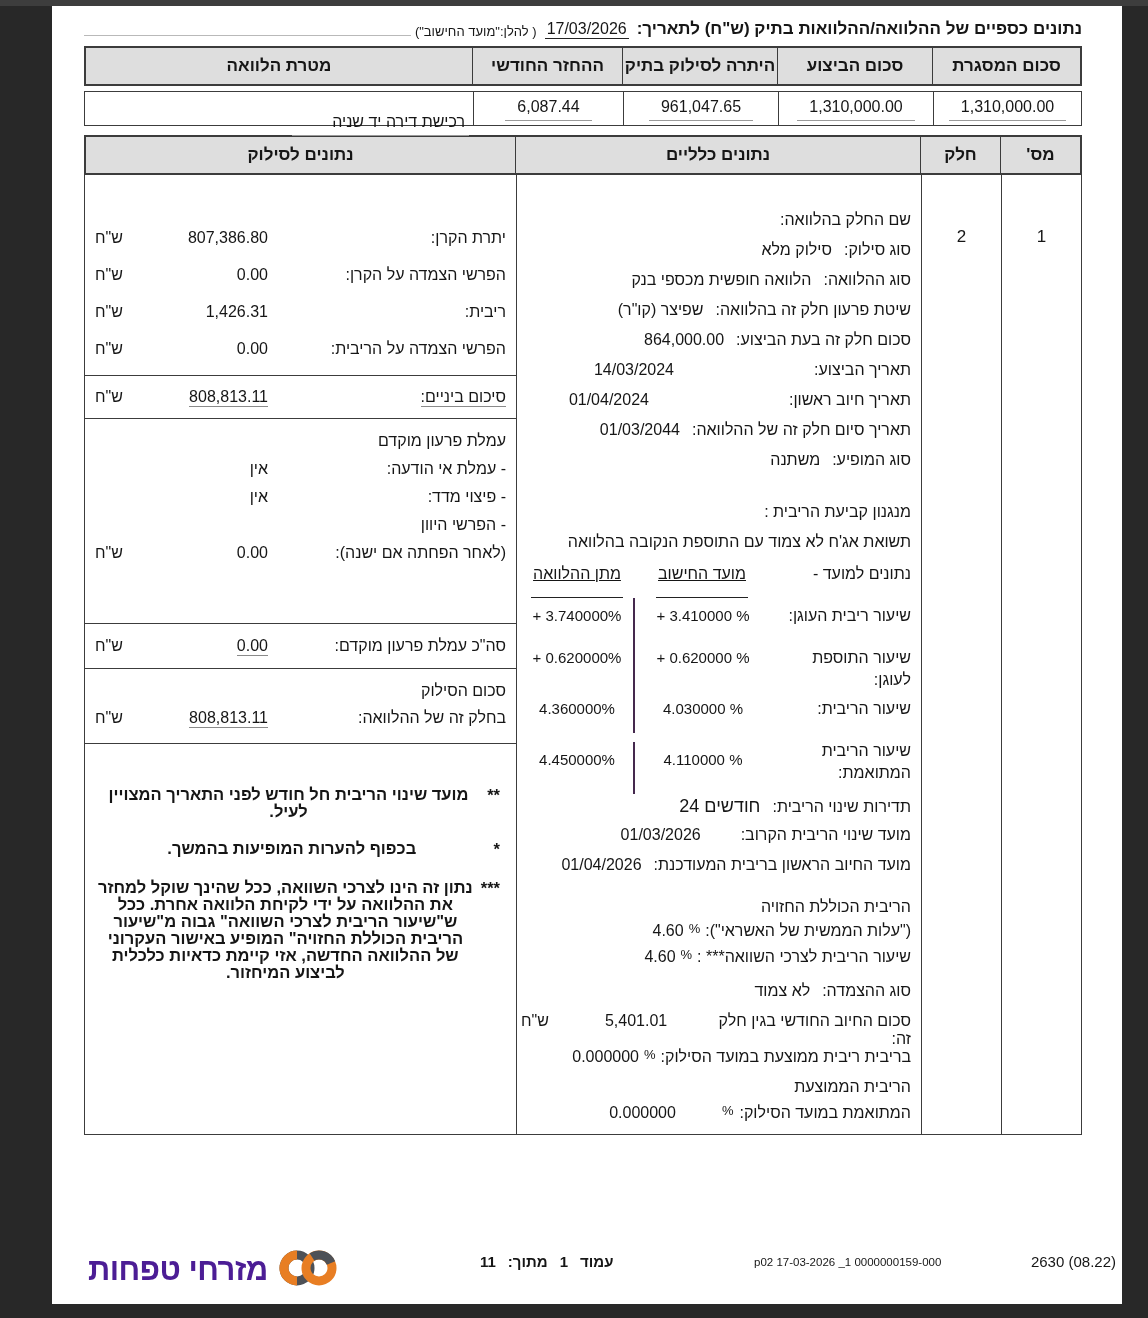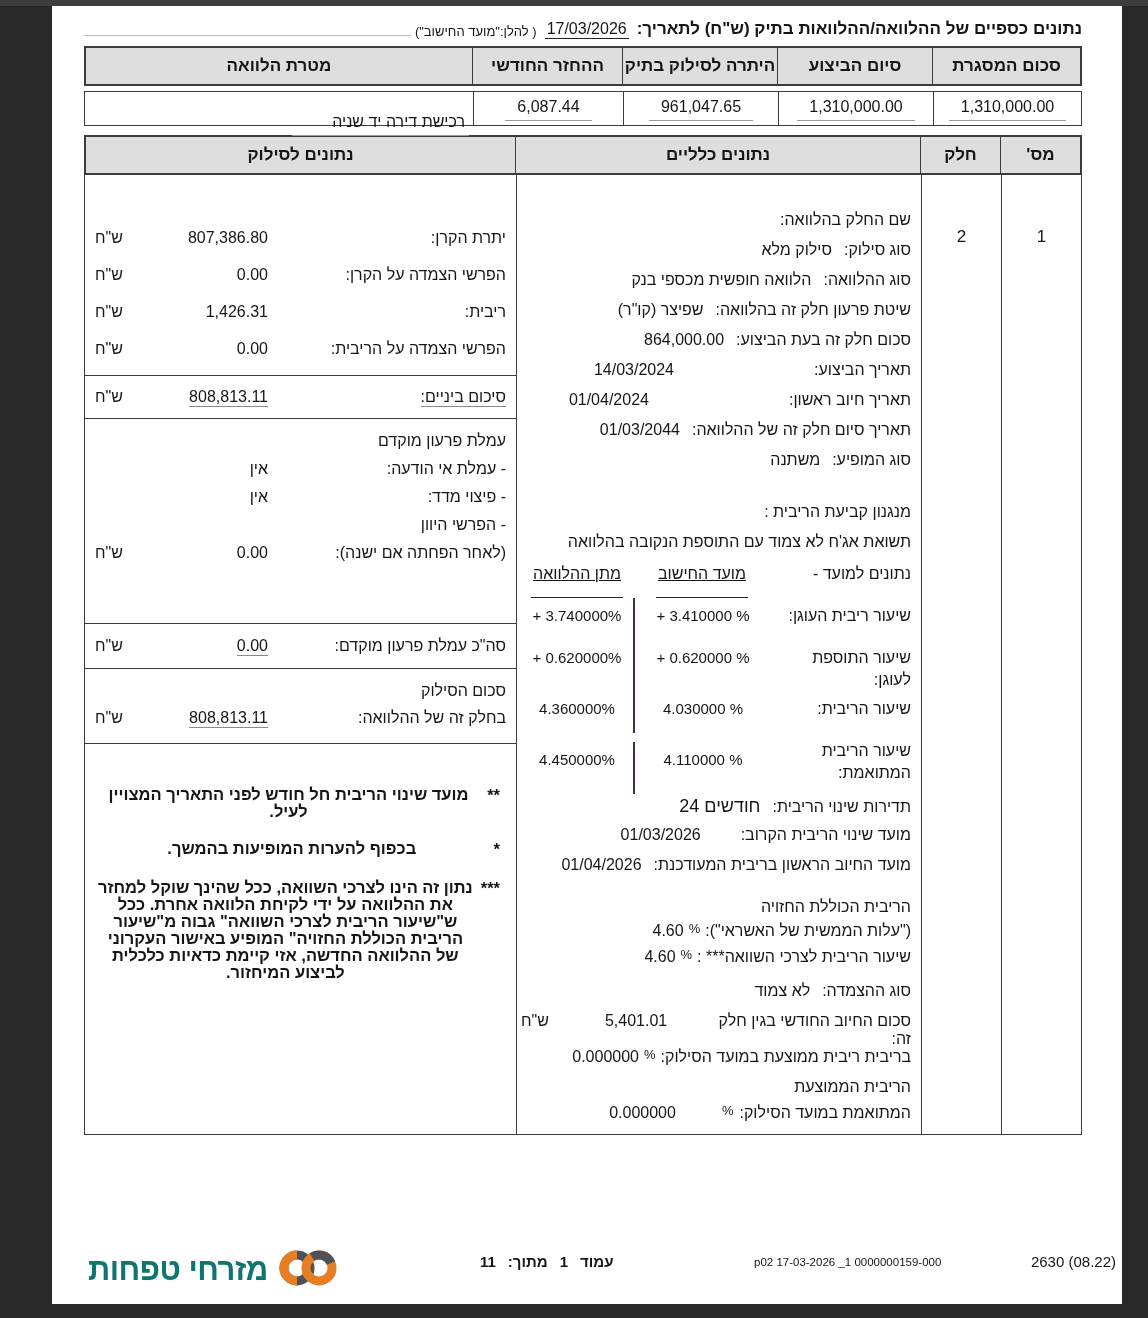--- a/index.html
+++ b/index.html
@@ -81,21 +81,21 @@
   .secE{padding:8px 0 12px;}
   .secE .srow{height:27px;}
   .notes{padding:42px 16px 0 12px;font-weight:bold;}
   .note{display:flex;direction:rtl;gap:7px;margin-bottom:20px;font-size:16.5px;}
   .marker{white-space:nowrap;}
   .ntext{flex:1;text-align:center;line-height:17px;}
 
   
   .footer{position:absolute;left:0;bottom:6px;width:1070px;height:68px;}
   .logo{position:absolute;left:36px;bottom:4px;display:flex;align-items:center;gap:8px;}
-  .logo-text{font-size:31px;font-weight:bold;color:#0f766e;letter-spacing:-.5px;}
+  .logo-text{font-size:31px;font-weight:bold;color:#4c1d95;letter-spacing:-.5px;}
   .pageinfo{position:absolute;left:428px;bottom:28px;display:flex;direction:rtl;
     gap:12px;font-size:15px;font-weight:bold;}
   .doccode{position:absolute;left:702px;bottom:30px;font-size:11.5px;direction:ltr;}
   .formcode{position:absolute;right:6px;bottom:28px;font-size:15px;direction:ltr;}
 </style>
 </head>
 <body>
 
 <div class="topbar"></div>
 
@@ -106,21 +106,21 @@
     <div class="subrow">
       <span class="sub-main">נתונים כספיים של ההלוואה/ההלוואות בתיק (ש"ח) לתאריך:</span>
       <span class="sub-date">17/03/2026</span>
       <span class="sub-note">( להלן:"מועד החישוב")</span>
       <span class="subline"></span>
     </div>
 
     <div class="t1">
       <div class="grid5 hrow">
         <div class="c">סכום המסגרת</div>
-        <div class="c">סיום הביצוע</div>
+        <div class="c">סכום הביצוע</div>
         <div class="c">היתרה לסילוק בתיק</div>
         <div class="c">ההחזר החודשי</div>
         <div class="c">מטרת הלוואה</div>
       </div>
       <div class="t1gap"></div>
       <div class="grid5 vrow">
         <div class="c"><span class="uval">1,310,000.00</span></div>
         <div class="c"><span class="uval">1,310,000.00</span></div>
         <div class="c"><span class="uval">961,047.65</span></div>
         <div class="c"><span class="uval">6,087.44</span></div>

